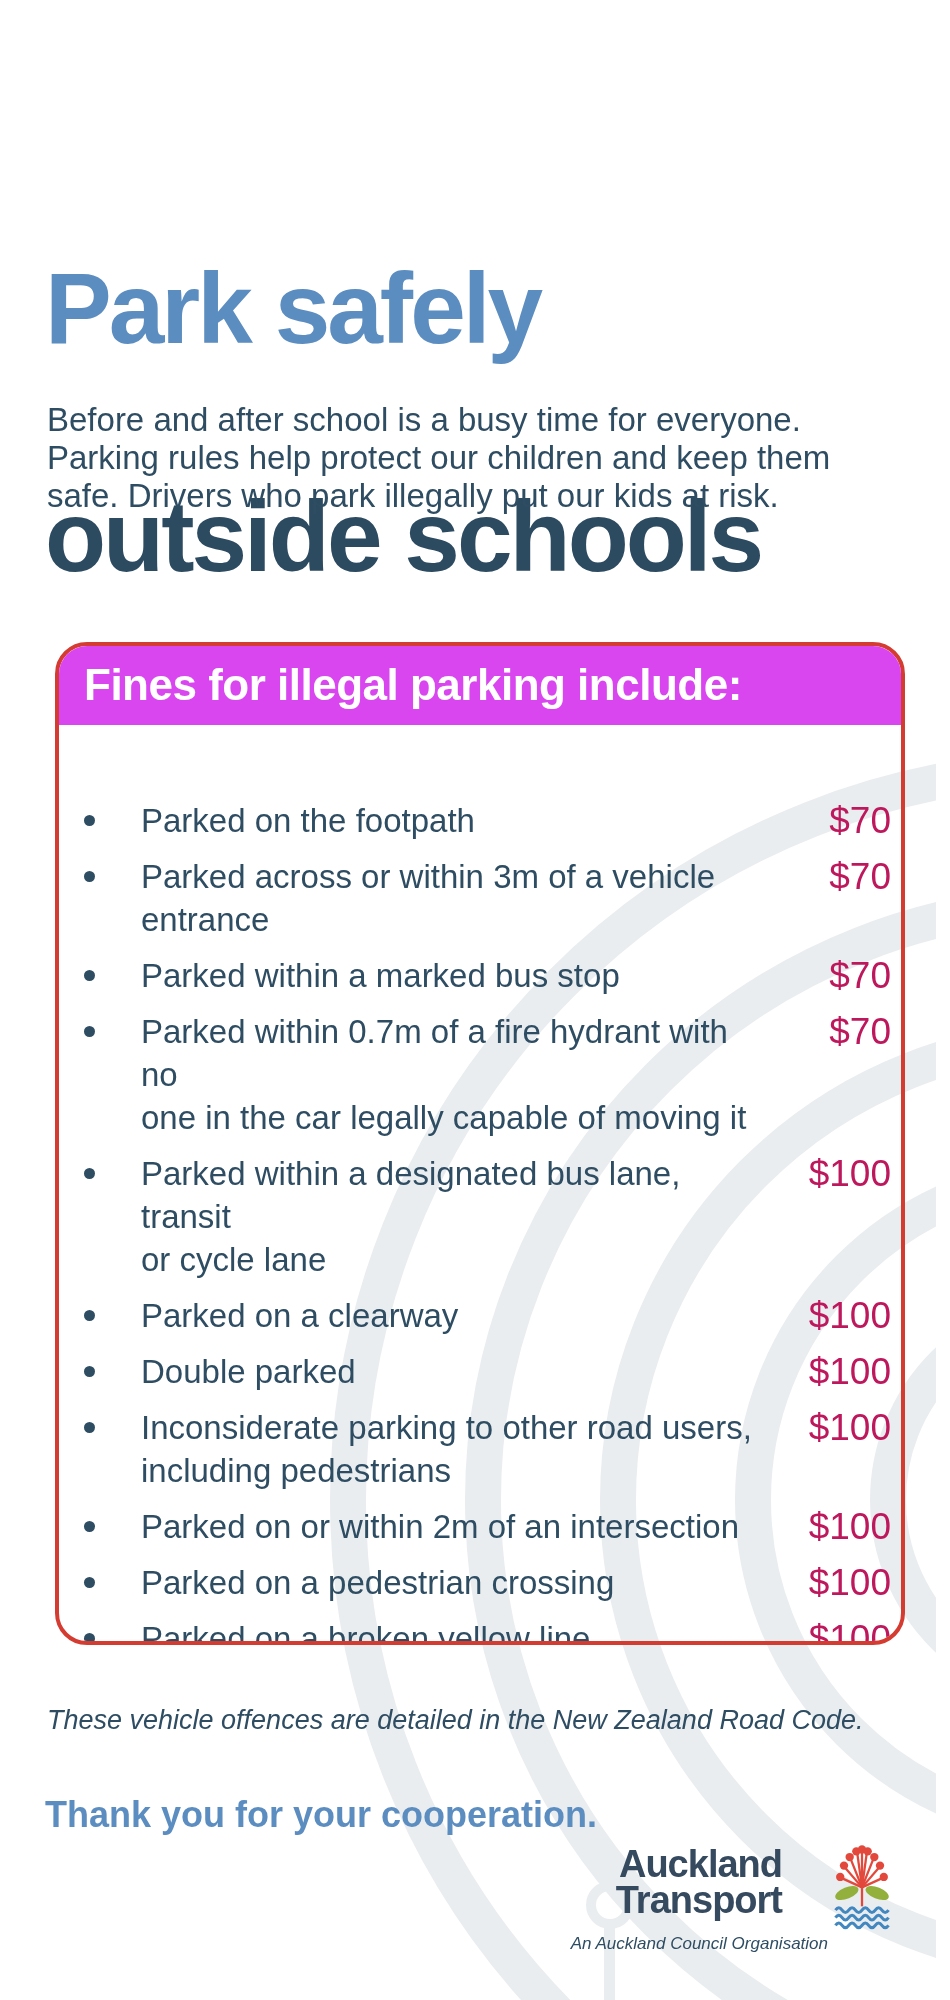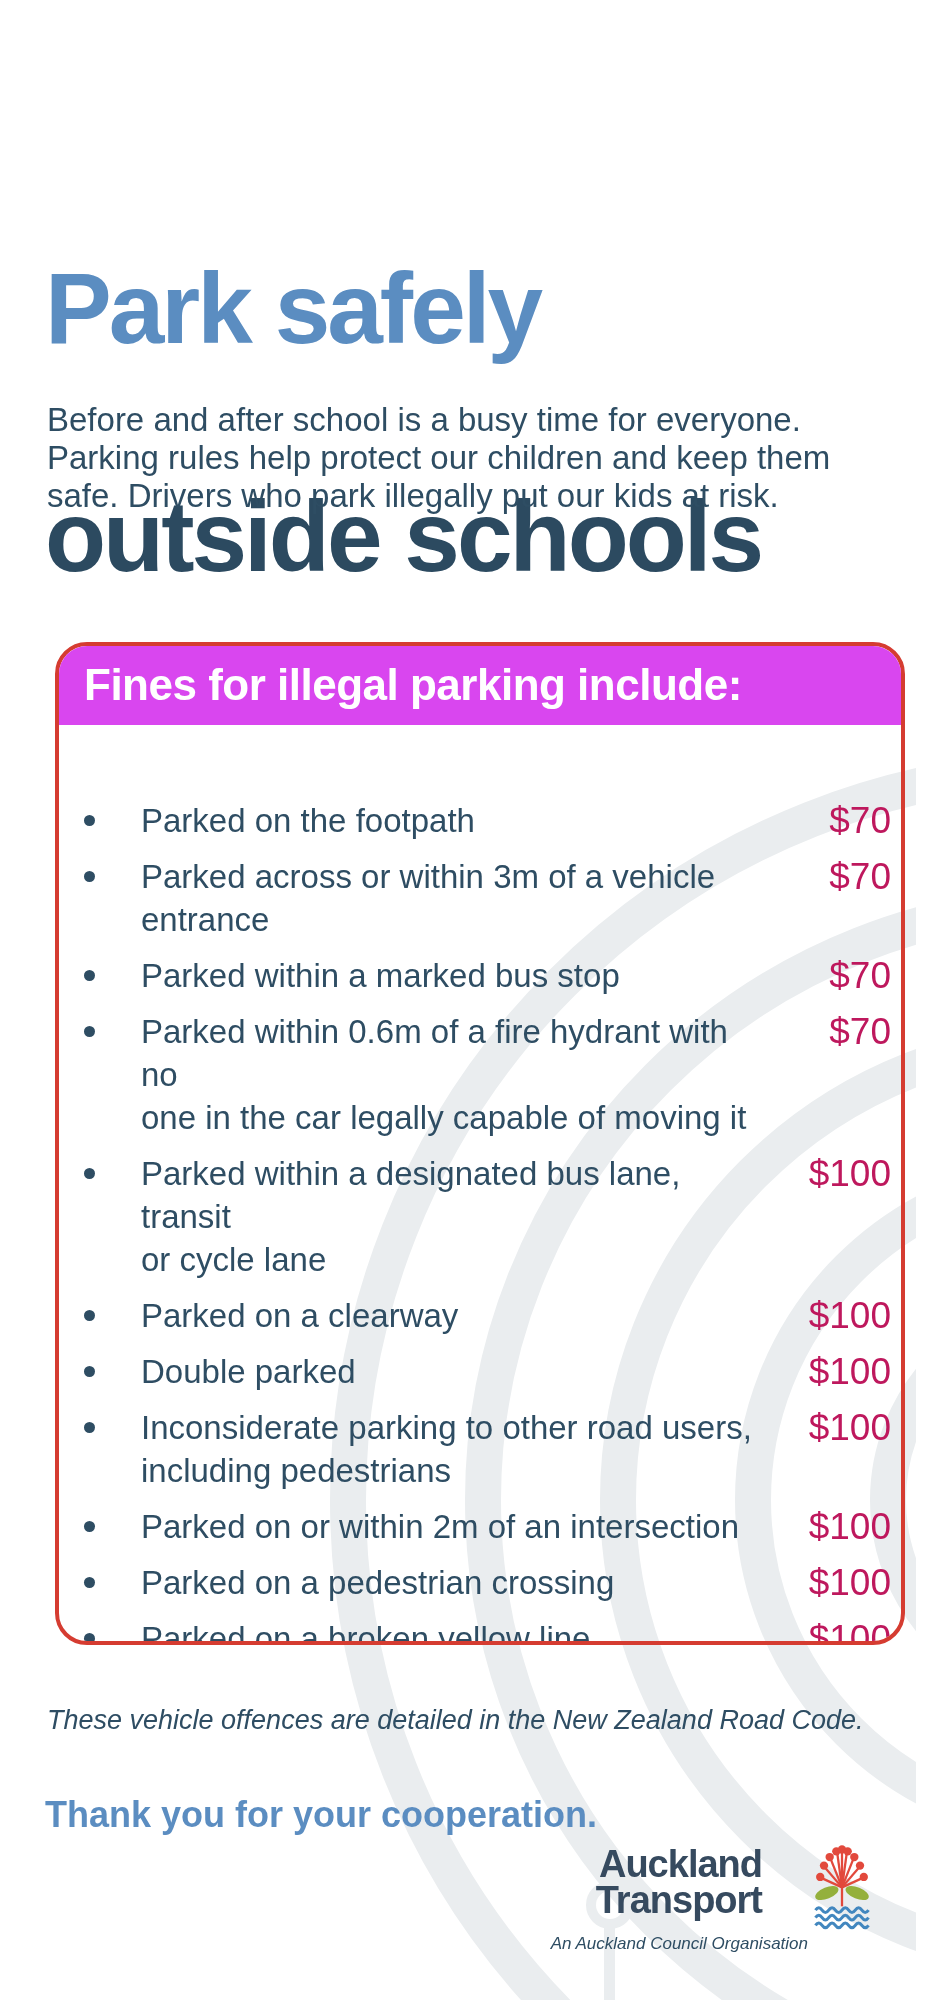--- a/index.html
+++ b/index.html
@@ -2,20 +2,21 @@
 <html><head>
 <meta charset="utf-8">
 <style>
   html,body{margin:0;padding:0;background:#ffffff;}
   .page{
     position:relative;
     width:916px;height:2000px;
     background:#ffffff;
     overflow:hidden;
     font-family:"Liberation Sans","DejaVu Sans",sans-serif;
+    padding-left:20px;
   }
   
   .ring{position:absolute;border-radius:50%;border:36px solid #eaedef;box-sizing:border-box;}
   .ring.r1{left:870px;top:1290px;width:420px;height:420px;}
   .ring.r2{left:735px;top:1155px;width:690px;height:690px;}
   .ring.r3{left:600px;top:1020px;width:960px;height:960px;}
   .ring.r4{left:465px;top:885px;width:1230px;height:1230px;}
   .ring.r5{left:330px;top:750px;width:1500px;height:1500px;}
   .ring.small{left:586px;top:1881px;width:48px;height:48px;border-width:10px;}
   .stem{position:absolute;left:604px;top:1925px;width:11px;height:78px;background:#eaedef;}
@@ -130,21 +131,21 @@
   </div>
 
   <div class="fine-row">
     <div class="bullet"></div>
     <div class="offence">Parked within a marked bus stop</div>
     <div class="fine">$70</div>
   </div>
 
   <div class="fine-row">
     <div class="bullet"></div>
-    <div class="offence">Parked within 0.6m of a fire hydrant with no
+    <div class="offence">Parked within 0.7m of a fire hydrant with no
 one in the car legally capable of moving it</div>
     <div class="fine">$70</div>
   </div>
 
   <div class="fine-row">
     <div class="bullet"></div>
     <div class="offence">Parked within a designated bus lane, transit
 or cycle lane</div>
     <div class="fine">$100</div>
   </div>

